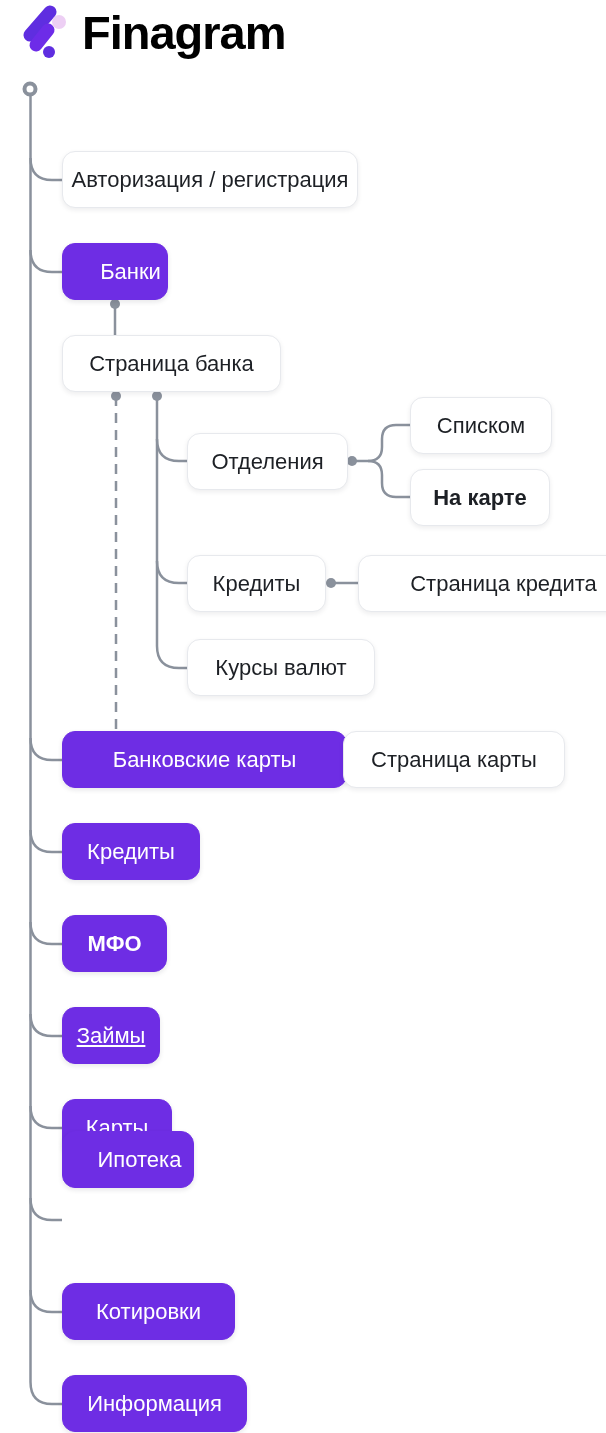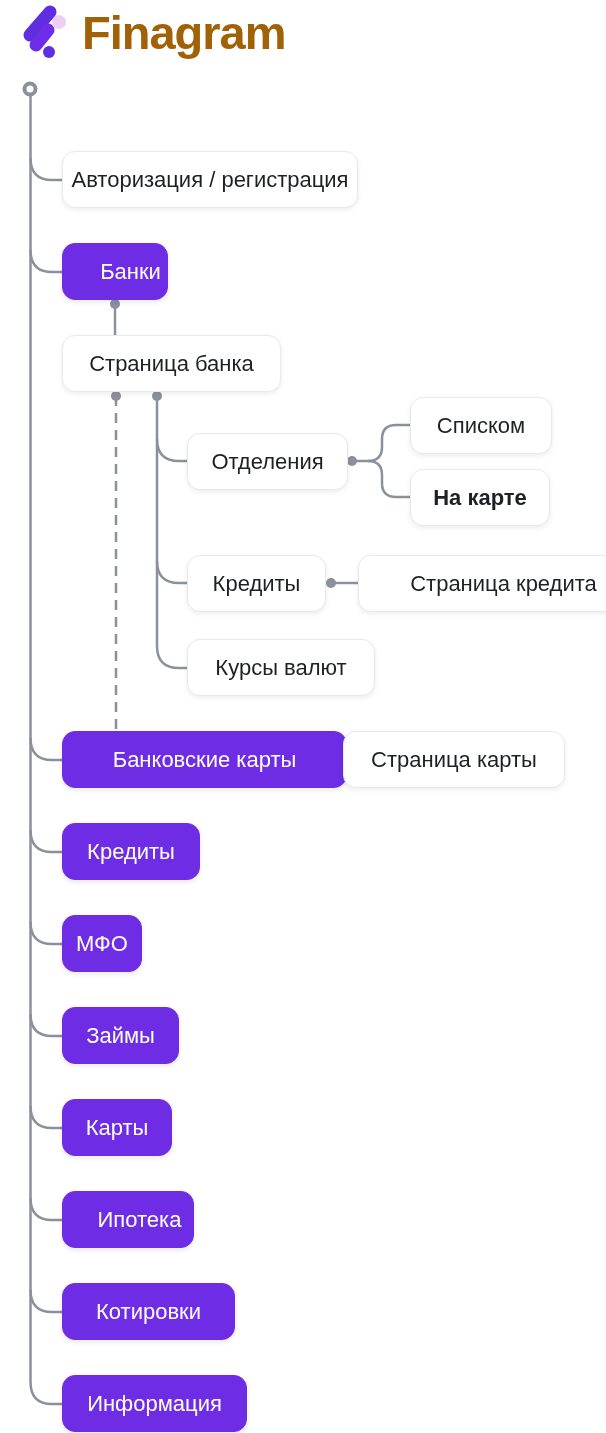--- a/index.html
+++ b/index.html
@@ -22,21 +22,21 @@
     width: 56px;
     height: 62px;
   }
   .brand-title {
     position: absolute;
     left: 82px;
     top: 3px;
     font-size: 47px;
     font-weight: 700;
     letter-spacing: -1px;
-    color: #a16207;
+    color: #000000;
     line-height: 60px;
     white-space: nowrap;
   }
   .connectors {
     position: absolute;
     left: 0;
     top: 0;
     width: 606px;
     height: 1433px;
   }
@@ -127,20 +127,20 @@
   <div class="node default" style="left:62px;  top:335px;  width:219px;">Страница банка</div>
   <div class="node default" style="left:187px; top:433px;  width:161px;">Отделения</div>
   <div class="node default" style="left:410px; top:397px;  width:142px;">Списком</div>
   <div class="node default" style="left:410px; top:469px;  width:140px;font-weight:bold;">На карте</div>
   <div class="node default" style="left:187px; top:555px;  width:139px;">Кредиты</div>
   <div class="node default" style="left:358px; top:555px;  width:291px;">Страница кредита</div>
   <div class="node default" style="left:187px; top:639px;  width:188px;">Курсы валют</div>
   <div class="node primary" style="left:62px;  top:731px;  width:285px;">Банковские карты</div>
   <div class="node default" style="left:343px; top:731px;  width:222px;">Страница карты</div>
   <div class="node primary" style="left:62px;  top:823px;  width:138px;">Кредиты</div>
-  <div class="node primary" style="left:62px;  top:915px;  width:80px;">МФО</div>
-  <div class="node primary" style="left:62px;  top:1007px; width:117px;">Займы</div>
+  <div class="node primary" style="left:62px;  top:915px;  width:105px;font-weight:bold;">МФО</div>
+  <div class="node primary" style="left:62px;  top:1007px; width:98px;text-decoration:underline;">Займы</div>
   <div class="node primary" style="left:62px;  top:1099px; width:110px;">Карты</div>
-  <div class="node primary" style="left:62px;  top:1191px; width:132px;padding-left:23px;">Ипотека</div>
+  <div class="node primary" style="left:62px;  top:1131px; width:132px;padding-left:23px;">Ипотека</div>
   <div class="node primary" style="left:62px;  top:1283px; width:173px;">Котировки</div>
   <div class="node primary" style="left:62px;  top:1375px; width:185px;">Информация</div>
 
 </div>
 
 </body></html>

